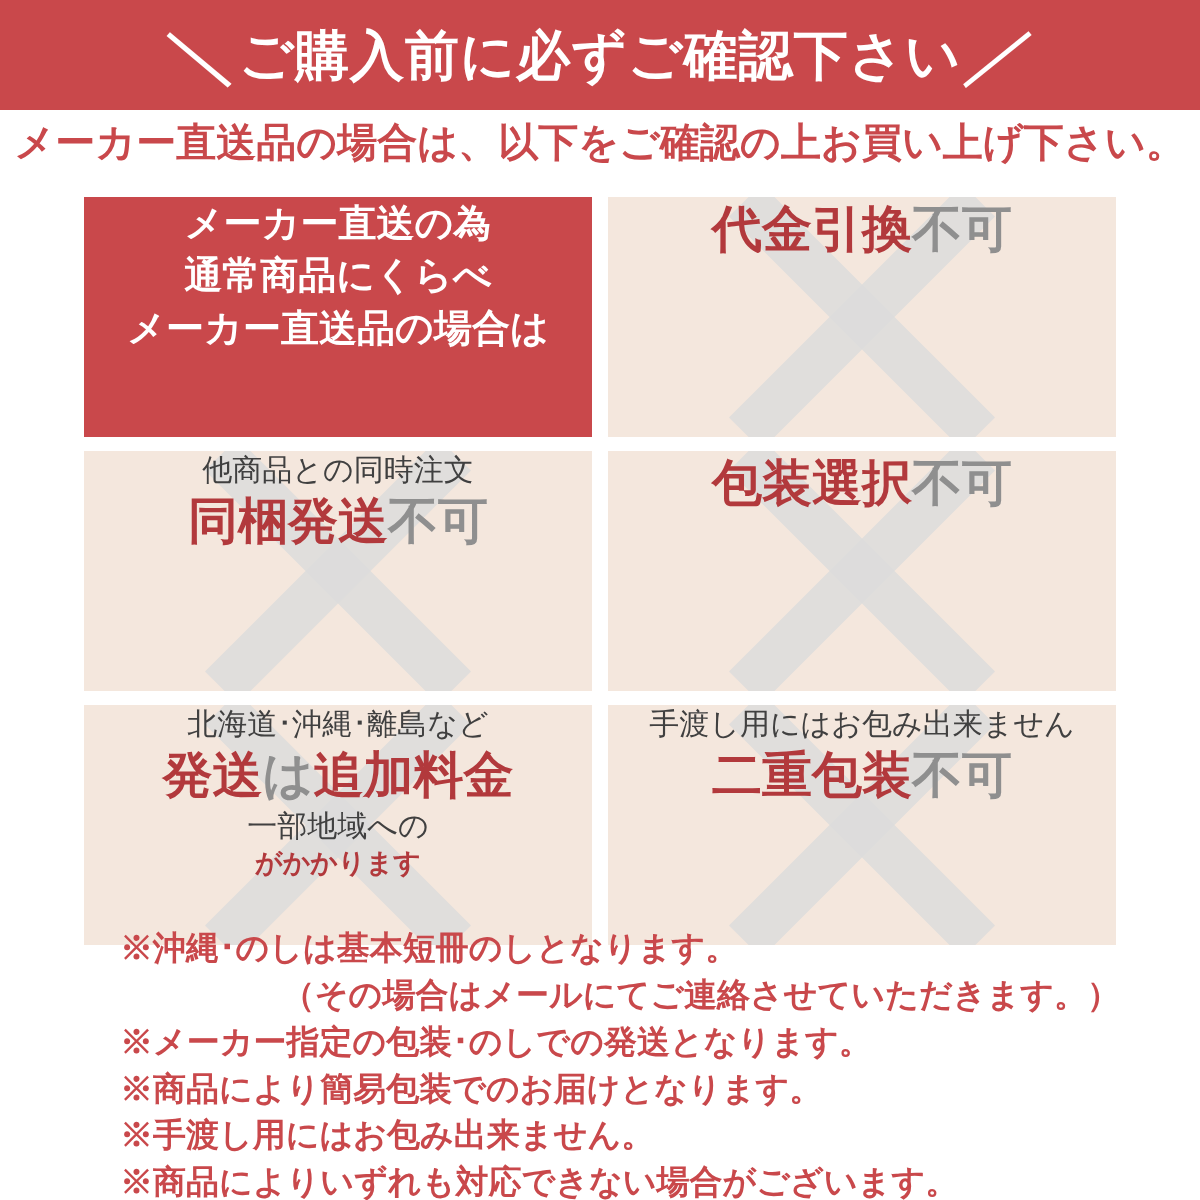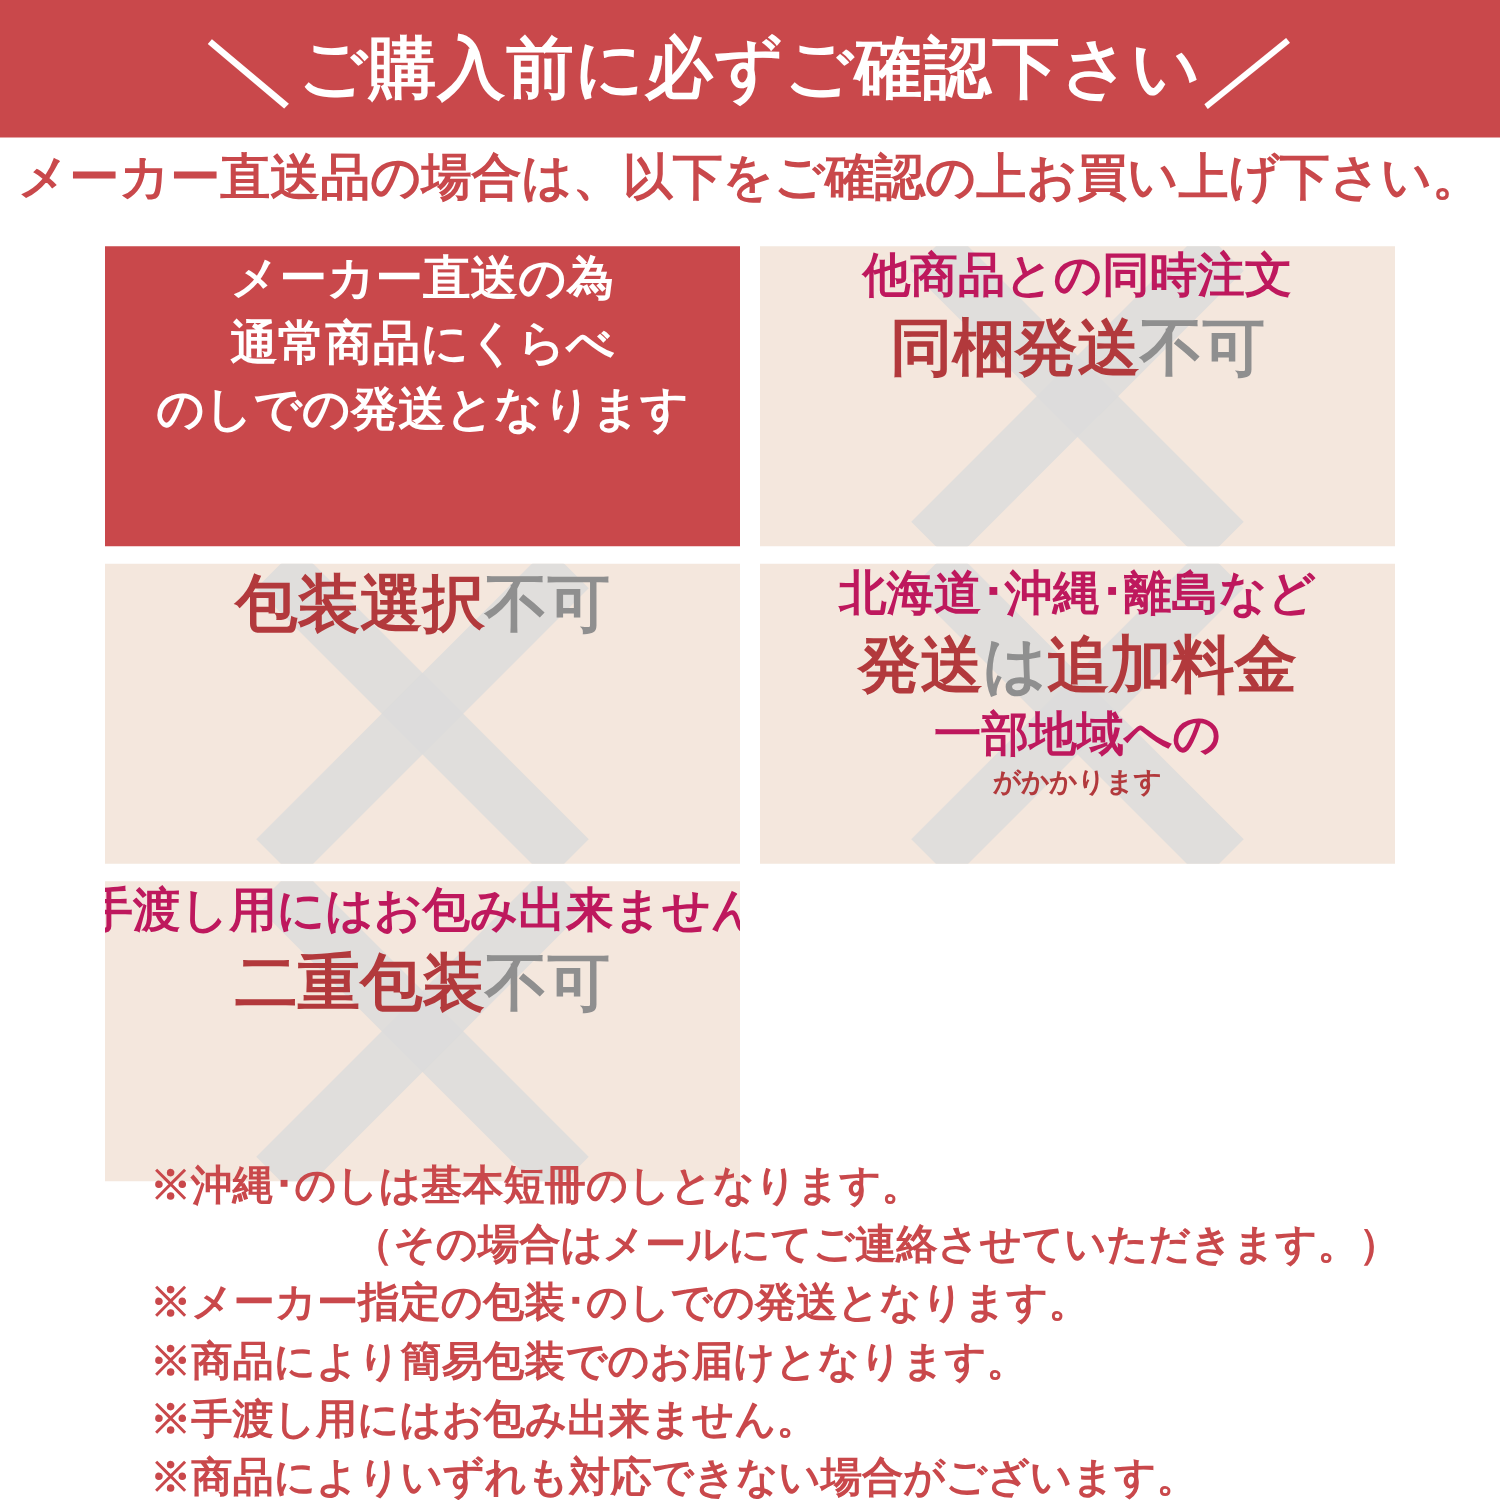--- a/index.html
+++ b/index.html
@@ -111,40 +111,40 @@
     position: relative;
     z-index: 2;
     line-height: 1.28;
     padding: 0 10px;
   }
   .line {
     display: block;
     white-space: nowrap;
   }
   .small {
-    font-size: 38px;
-    font-weight: bold;
-    color: #be185d;
+    font-size: 30px;
+    font-weight: normal;
+    color: #404040;
   }
   .big {
     font-size: 50px;
     font-weight: bold;
     color: #b2393c;
   }
   .big .gray {
     color: #8f8f8f;
   }
   .card.filled .line {
     color: #ffffff;
     font-size: 38px;
     font-weight: bold;
     line-height: 1.38;
   }
   .tiny {
-    font-size: 22px;
+    font-size: 27px;
     font-weight: bold;
     color: #b2393c;
   }
 
   
   .notes {
     position: absolute;
     left: 120px;
     top: 925px;
     width: 1000px;
@@ -176,24 +176,31 @@
   </div>
 
   <div class="subtitle">メーカー直送品の場合は、以下をご確認の上お買い上げ下さい。</div>
 
   <div class="grid">
 
     <div class="card filled">
       <div class="card-content">
         <span class="line">メーカー直送の為</span>
         <span class="line">通常商品にくらべ</span>
-        <span class="line">のしでの発送となります</span>
-      </div>
-    </div>
-
+        <span class="line">メーカー直送品の場合は</span>
+      </div>
+    </div>
+
+    <div class="card">
+      <div class="cross a"></div>
+      <div class="cross b"></div>
+      <div class="card-content">
+        <span class="line big"><span>代金引換</span><span class="gray">不可</span></span>
+      </div>
+    </div>
 
     <div class="card">
       <div class="cross a"></div>
       <div class="cross b"></div>
       <div class="card-content">
         <span class="line small">他商品との同時注文</span>
         <span class="line big"><span>同梱発送</span><span class="gray">不可</span></span>
       </div>
     </div>
 

